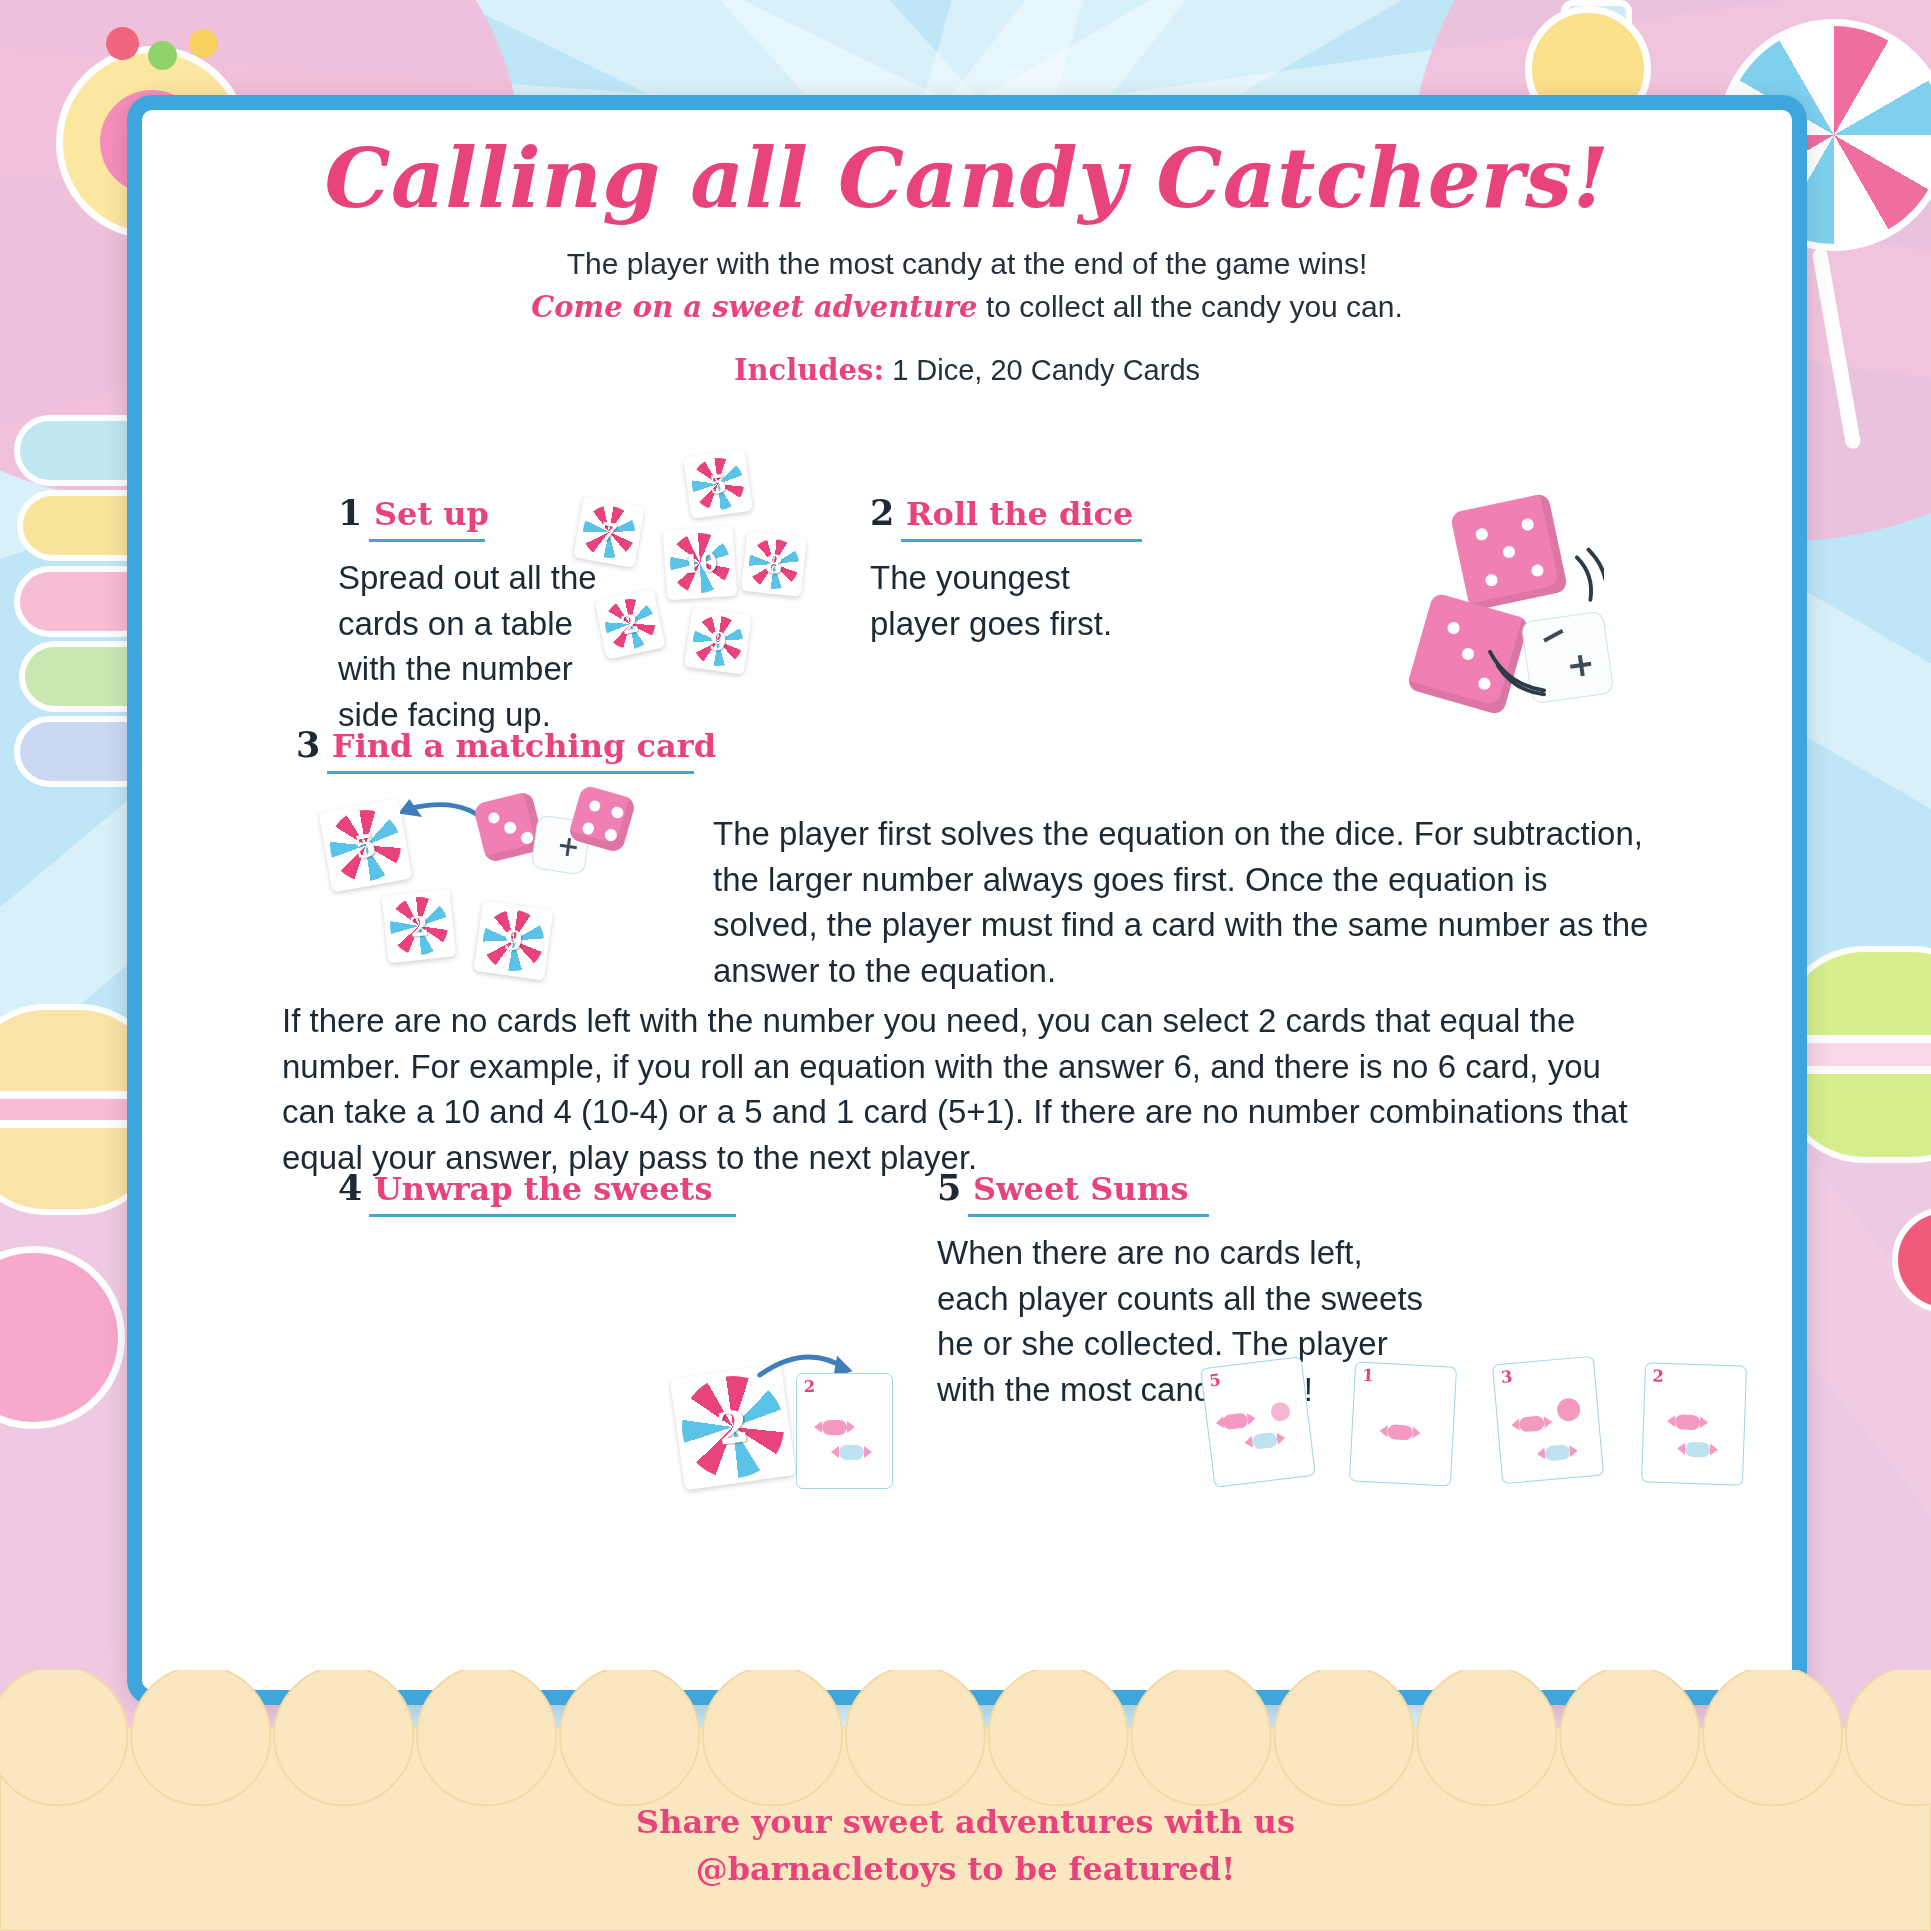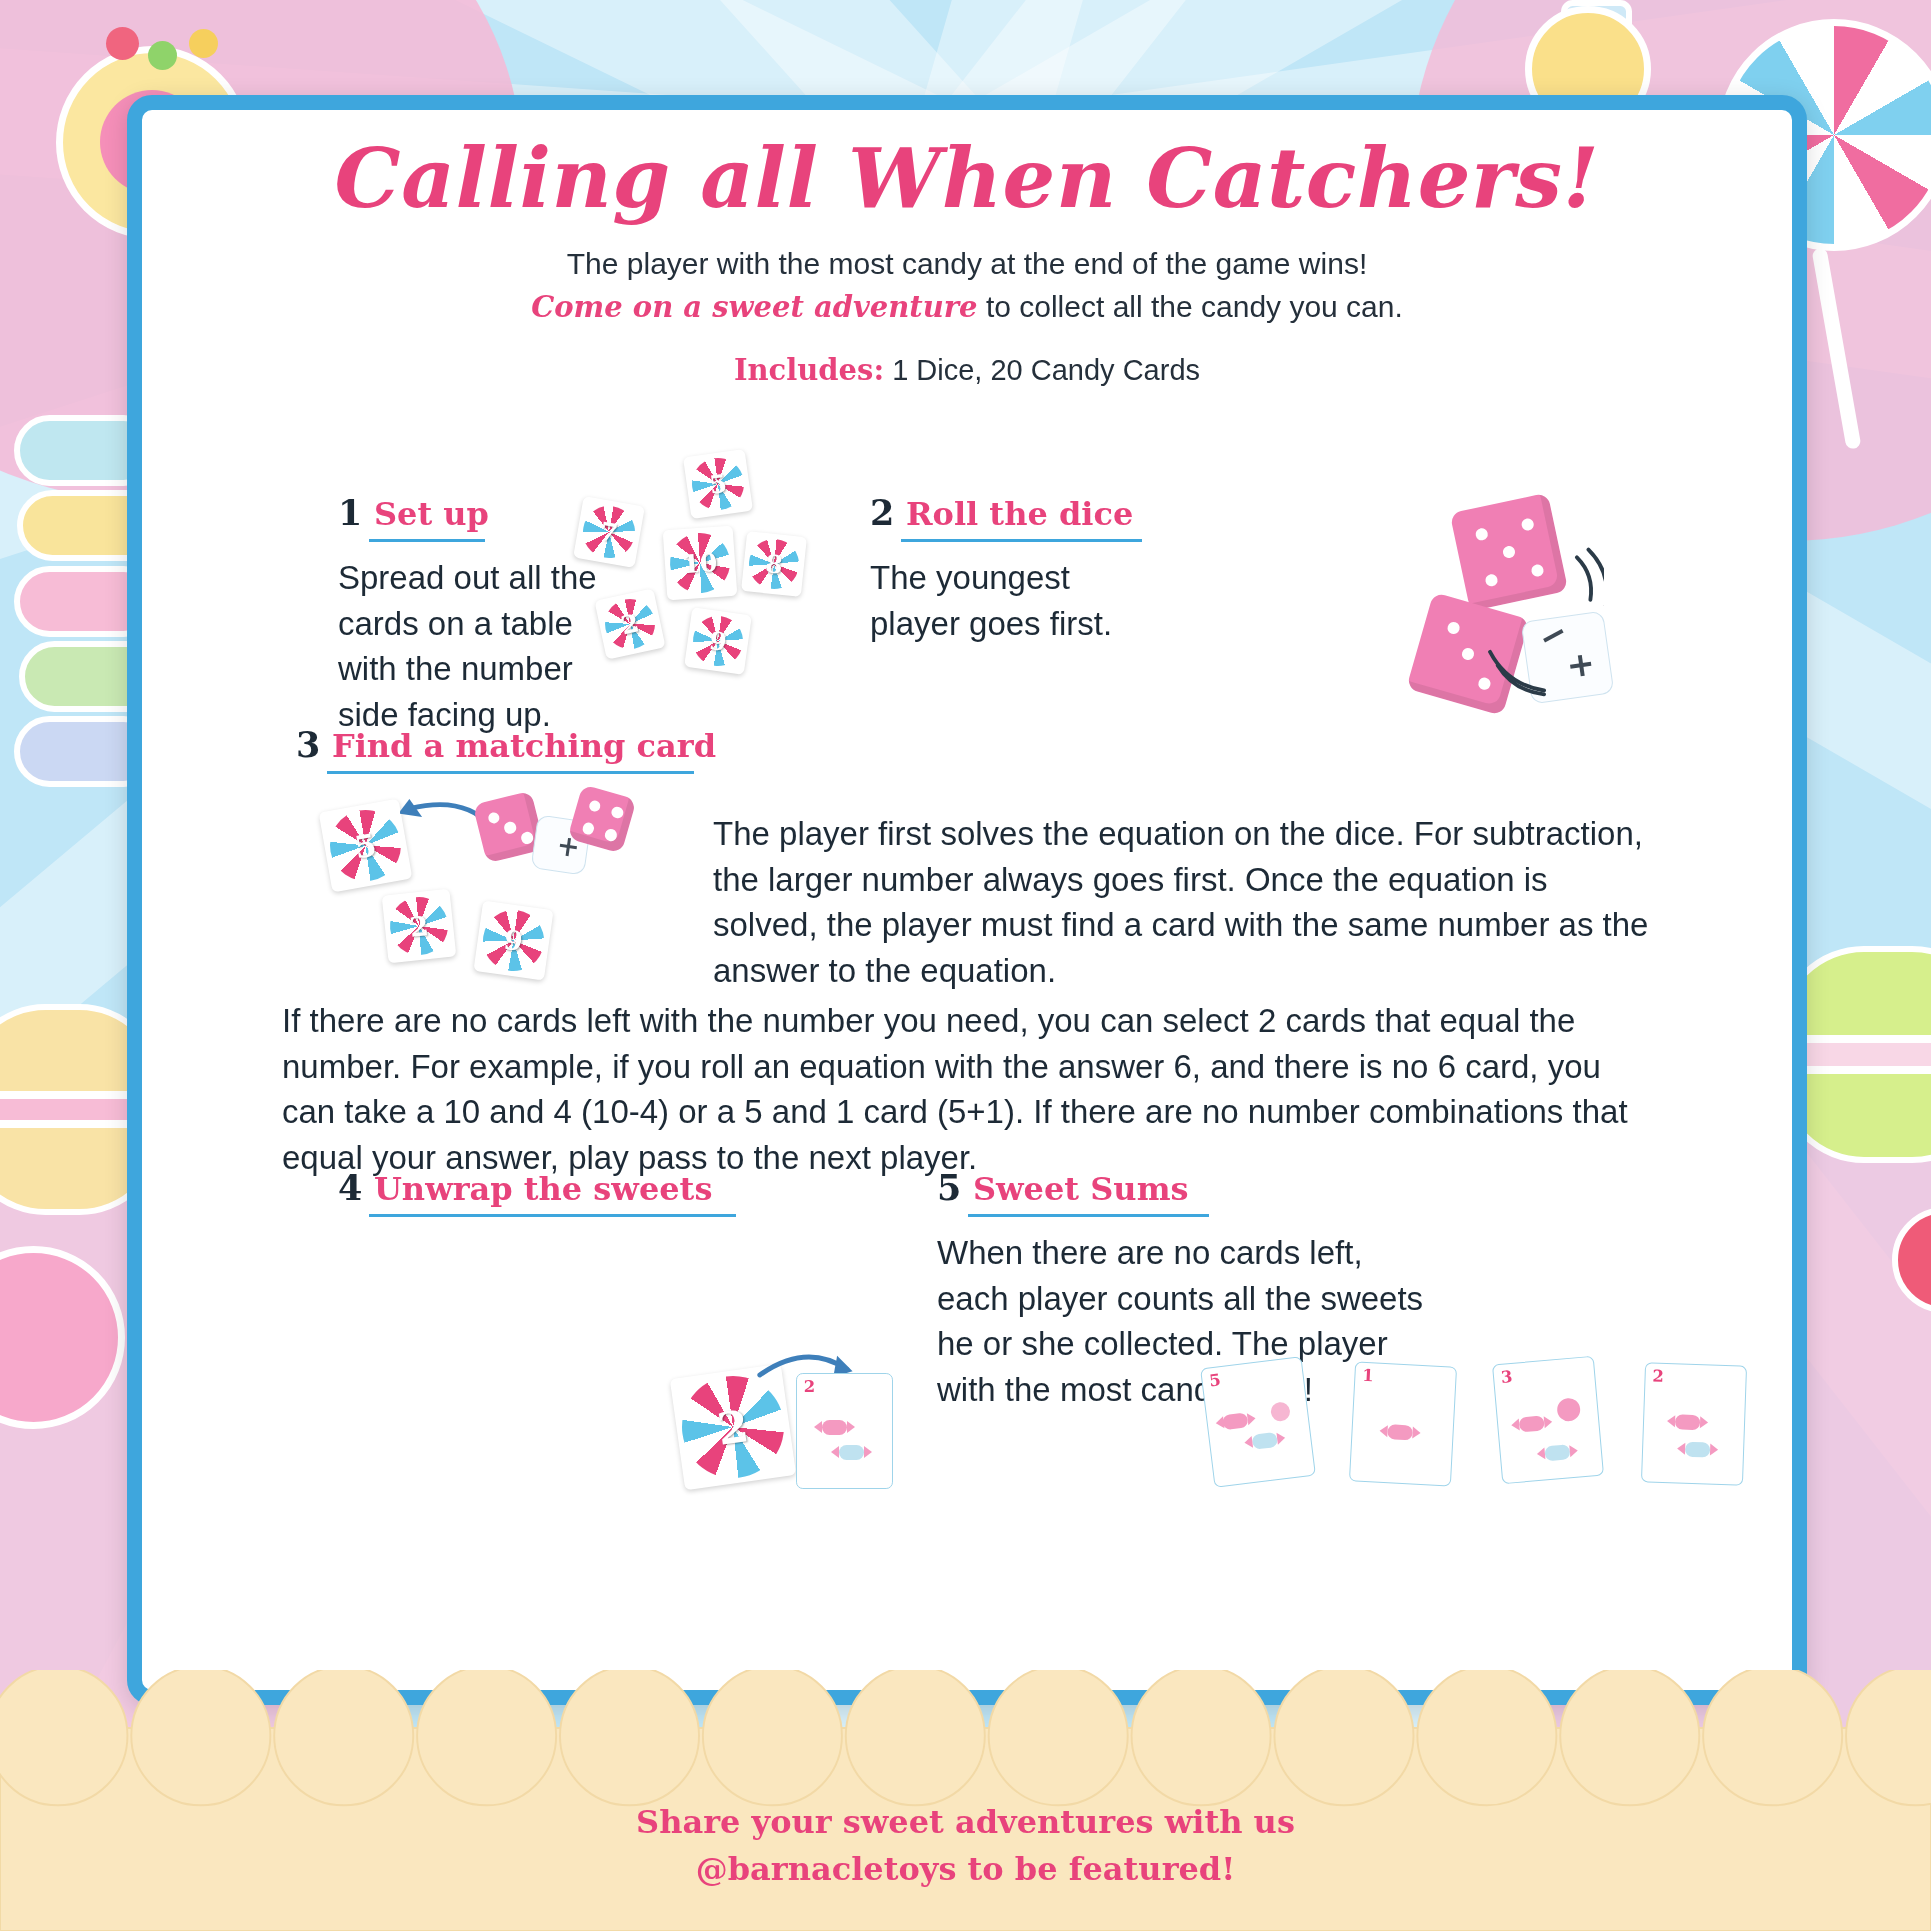--- a/index.html
+++ b/index.html
@@ -332,21 +332,21 @@
   </div>
   <div style="position:absolute;right:39px;top:1207px;">
     <div class="blob" style="width:106px;height:106px;background:#ef5b78;border:6.8px solid #fff;box-sizing:border-box;"></div>
   </div>
   <div style="position:absolute;right:126px;top:1381px;width:83px;height:203px;background:#d5eefa;border:6.8px solid #fff;border-radius:13.5px;box-sizing:border-box;"></div>
 </div>
 
 <div id="card-frame">
   <div id="card-inner">
 
-    <h1 id="title">Calling all When Catchers!</h1>
+    <h1 id="title">Calling all Candy Catchers!</h1>
 
     <div id="intro">
       <div>The player with the most candy at the end of the game wins!</div>
       <div>
         <span class="intro-em">Come on a sweet adventure</span><span> to collect all the candy you can.</span>
       </div>
     </div>
 
     <div id="includes">
       <span class="inc-label">Includes:</span><span> 1 Dice, 20 Candy Cards</span>

